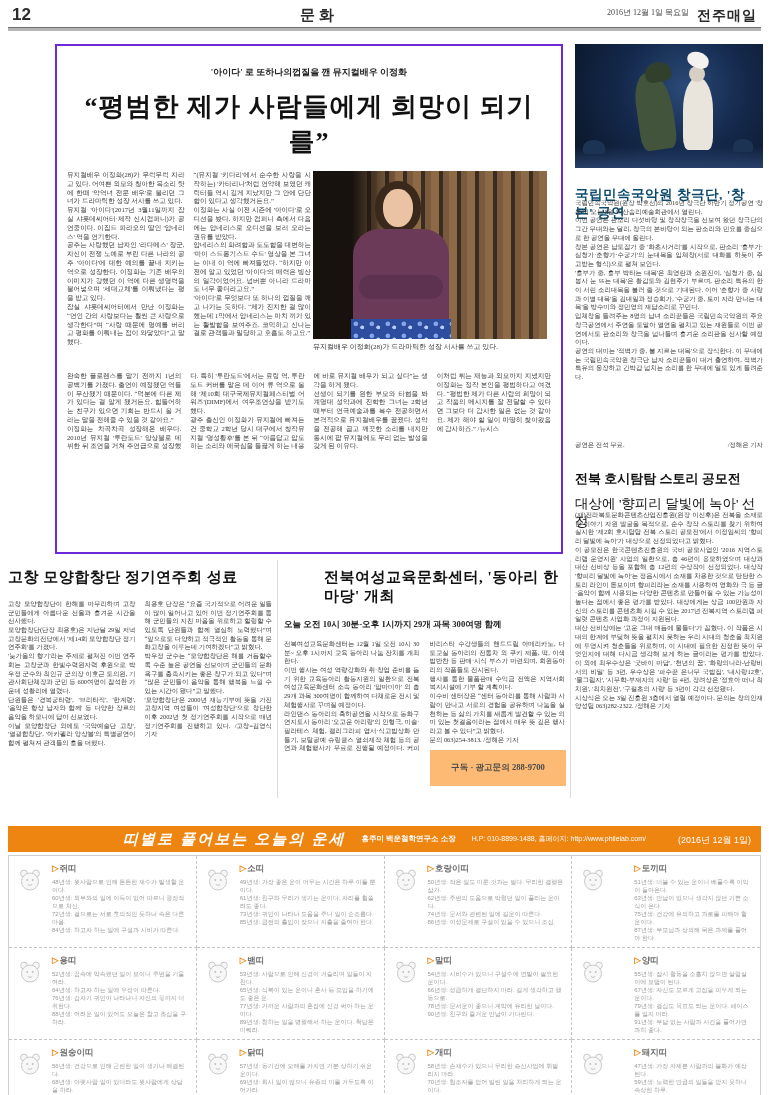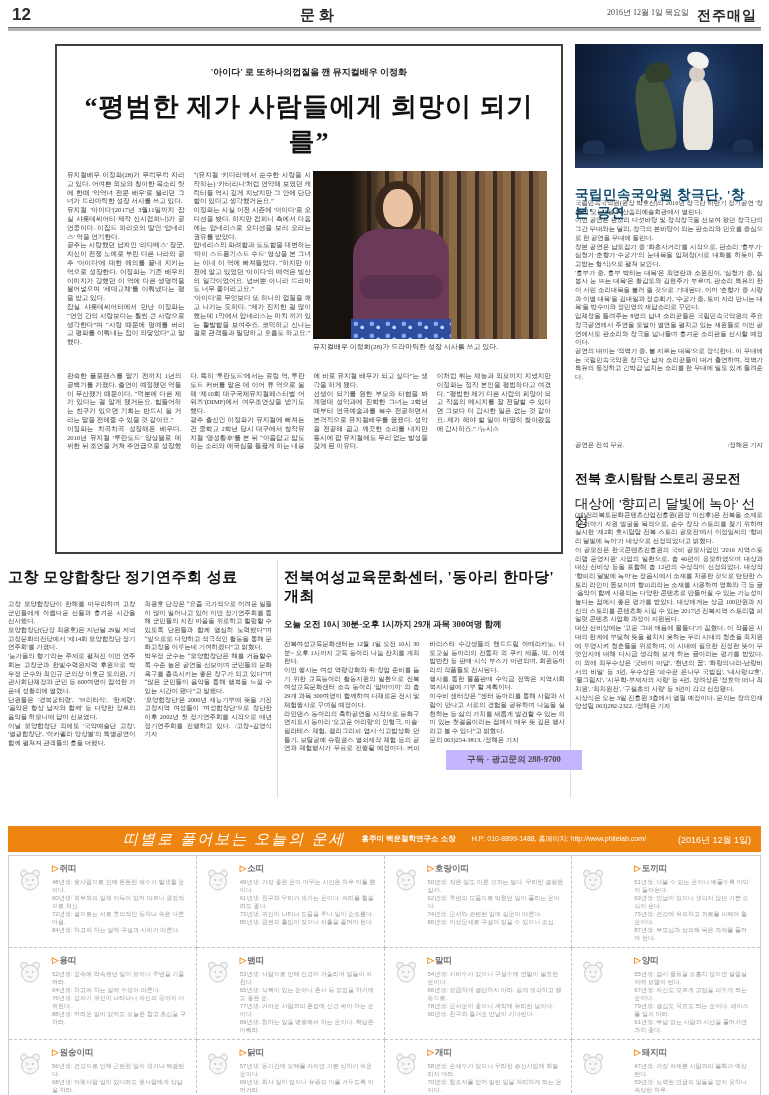--- a/index.html
+++ b/index.html
@@ -9,21 +9,21 @@
   .hdr{position:absolute;left:12px;right:12px;top:3px;height:22px;display:flex;align-items:flex-end;justify-content:space-between;}
   .pagenum{font-size:17px;font-weight:bold;font-family:"Liberation Sans",sans-serif;}
   .section{font-size:15px;font-weight:bold;letter-spacing:4px;}
   .hdr-right{display:flex;align-items:flex-start;gap:8px;}
   .hdr-date{font-size:8px;color:#444;padding-bottom:2px;}
   .hdr-brand{font-size:14px;font-weight:bold;letter-spacing:1px;}
   .top-rule{position:absolute;left:8px;right:8px;top:27px;height:4px;
             background:linear-gradient(#707070 0 1px,#b5b5b5 1px 100%);}
   
   .main-article{position:absolute;left:55px;top:44px;width:508px;height:510px;
-                border:2px solid #404040;box-sizing:border-box;padding:4px 10px;overflow:hidden;}
+                border:2px solid #6d28d9;box-sizing:border-box;padding:4px 10px;overflow:hidden;}
   .kicker{margin-top:16px;text-align:center;font-size:9px;font-weight:bold;color:#222;}
   .headline{margin:10px 0 12px;text-align:center;font-size:26px;font-weight:bold;
             letter-spacing:1px;color:#111;}
   .upper{display:flex;gap:2px;height:192px;}
   .upper-text{width:244px;height:100%;column-count:2;column-gap:9px;font-size:6.6px;
               line-height:8.8px;text-align:justify;overflow:hidden;white-space:pre-line;color:#333;}
   .photo-block{width:234px;margin:0;}
   .main-photo{position:relative;width:234px;height:168px;overflow:hidden;
      background:repeating-linear-gradient(90deg,#3a2c20 0 4px,#7a5a3c 4px 10px,#8d6a46 10px 18px);}
   .mp-dark{position:absolute;left:0;top:0;width:36%;height:100%;
@@ -61,33 +61,33 @@
   .sb-h2b{position:absolute;left:575px;top:484px;width:188px;font-size:13.5px;font-weight:normal;color:#111;}
   .sb-body2{position:absolute;left:575px;top:511px;width:188px;height:288px;font-size:6.4px;
             line-height:8.7px;text-align:justify;overflow:hidden;white-space:pre-line;color:#333;}
   
   .bl{position:absolute;left:8px;top:556px;width:264px;}
   .bl-h{font-size:15px;font-weight:bold;color:#111;letter-spacing:0.5px;}
   .bl-body{margin-top:8px;height:214px;column-count:2;column-gap:9px;font-size:6.4px;
            line-height:8.7px;text-align:justify;overflow:hidden;white-space:pre-line;color:#333;}
   
   .ca{position:absolute;left:284px;top:556px;width:281px;}
-  .ca-h{font-size:15px;font-weight:bold;color:#111;letter-spacing:0.5px;}
+  .ca-h{font-size:15px;font-weight:bold;color:#111;letter-spacing:0.5px;margin-left:40px;}
   .ca-sub{margin-top:7px;font-size:8.6px;font-weight:bold;color:#222;}
   .ca-body{margin-top:9px;height:172px;column-count:2;column-gap:10px;font-size:6.4px;
            line-height:8.7px;text-align:justify;overflow:hidden;white-space:pre-line;color:#333;}
-  .subscribe{position:absolute;left:430px;top:750px;width:136px;height:20px;background:#c4b5fd;
-             display:flex;align-items:center;justify-content:center;font-size:8.6px;font-weight:bold;color:#4a4a4a;margin-left:16px;}
+  .subscribe{position:absolute;left:430px;top:750px;width:136px;height:36px;background:#fdba74;
+             display:flex;align-items:center;justify-content:center;font-size:8.6px;font-weight:bold;color:#4a4a4a;}
   .vdiv1{position:absolute;left:277px;top:560px;width:1px;height:238px;background:#ddd;}
   .vdiv2{position:absolute;left:570px;top:560px;width:1px;height:238px;background:#ddd;}
   
   .horo{position:absolute;left:8px;top:826px;width:753px;}
   .h-bar{position:relative;height:26px;background:#ef8511;color:#fff;display:flex;
          align-items:center;justify-content:center;gap:16px;font-family:"Liberation Sans",sans-serif;}
-  .h-title{font-size:15px;font-weight:normal;font-style:italic;letter-spacing:2px;}
+  .h-title{font-size:15px;font-weight:bold;font-style:italic;letter-spacing:2px;}
   .h-credit{font-size:7.5px;font-weight:bold;}
   .h-contact{font-size:7px;}
   .h-date{position:absolute;right:10px;top:8px;font-size:9px;}
   .h-grid{margin-top:3px;border:1px solid #cfcfcf;display:grid;grid-template-columns:repeat(4,1fr);
           font-family:"Liberation Sans",sans-serif;}
   .zcell{box-sizing:border-box;min-height:77px;padding:7px 8px 5px;display:flex;gap:7px;
          border-right:1px dashed #c4c4c4;border-bottom:1px dashed #c4c4c4;}
   .zcell:nth-child(4n){border-right:none;gap:26px;}
   .zcell:nth-child(n+9){border-bottom:none;}
   .zicon{flex:none;width:28px;padding-top:4px;}

